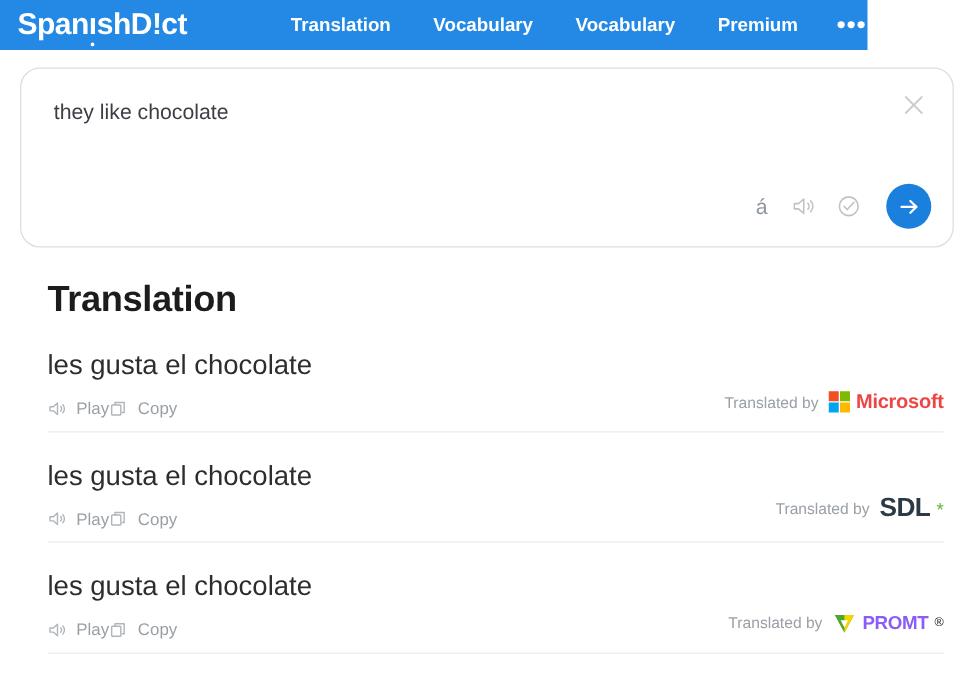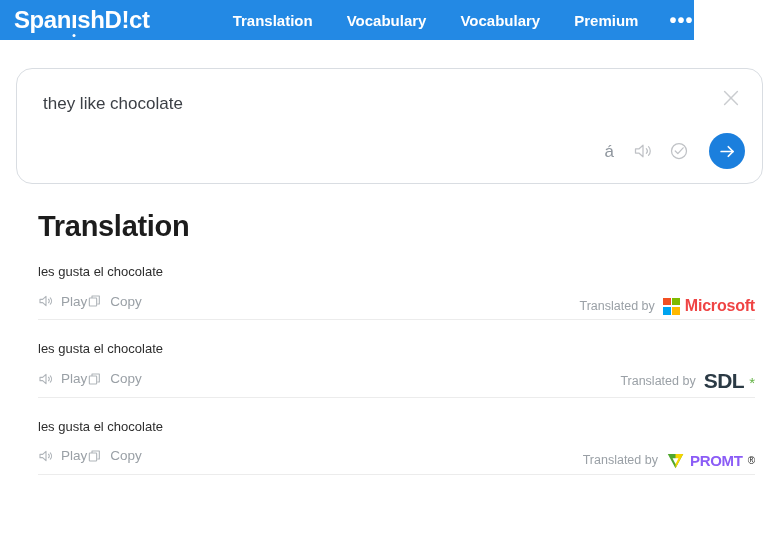--- a/index.html
+++ b/index.html
@@ -70,23 +70,22 @@
   }
 
   
   .search-wrap {
     padding: 14px 16px 0 16px;
   }
   .search-box {
     position: relative;
     border: 1px solid #d9dde2;
     border-radius: 16px;
-    height: 116px;
+    height: 144px;
     background: #fff;
-    margin-top: 14px;
   }
   .search-text {
     position: absolute;
     top: 24px;
     left: 26px;
     font-size: 17px;
     color: #3b3f45;
     line-height: 1.3;
     white-space: pre-wrap;
     cursor: text;
@@ -146,21 +145,21 @@
   }
   .result {
     margin: 0 0 0 22px;
     padding-top: 21px;
     padding-bottom: 10px;
     border-bottom: 1px solid #ececec;
     position: relative;
     width: 717px;
   }
   .result-text {
-    font-size: 13px;
+    font-size: 22px;
     color: #2d2d2d;
     line-height: 1.25;
   }
   .result-actions {
     display: flex;
     align-items: center;
     margin-top: 13px;
   }
   .action {
     display: flex;
@@ -169,21 +168,21 @@
     cursor: pointer;
   }
   .action-label {
     font-size: 13.5px;
     color: #9aa0a6;
   }
   .action svg { display: block; }
   .credit {
     position: absolute;
     right: 0;
-    bottom: 4px;
+    bottom: 14px;
     display: flex;
     align-items: center;
     gap: 8px;
     justify-content: center;
   }
   .credit-label {
     font-size: 12.5px;
     color: #9aa0a6;
   }
   .brand {

